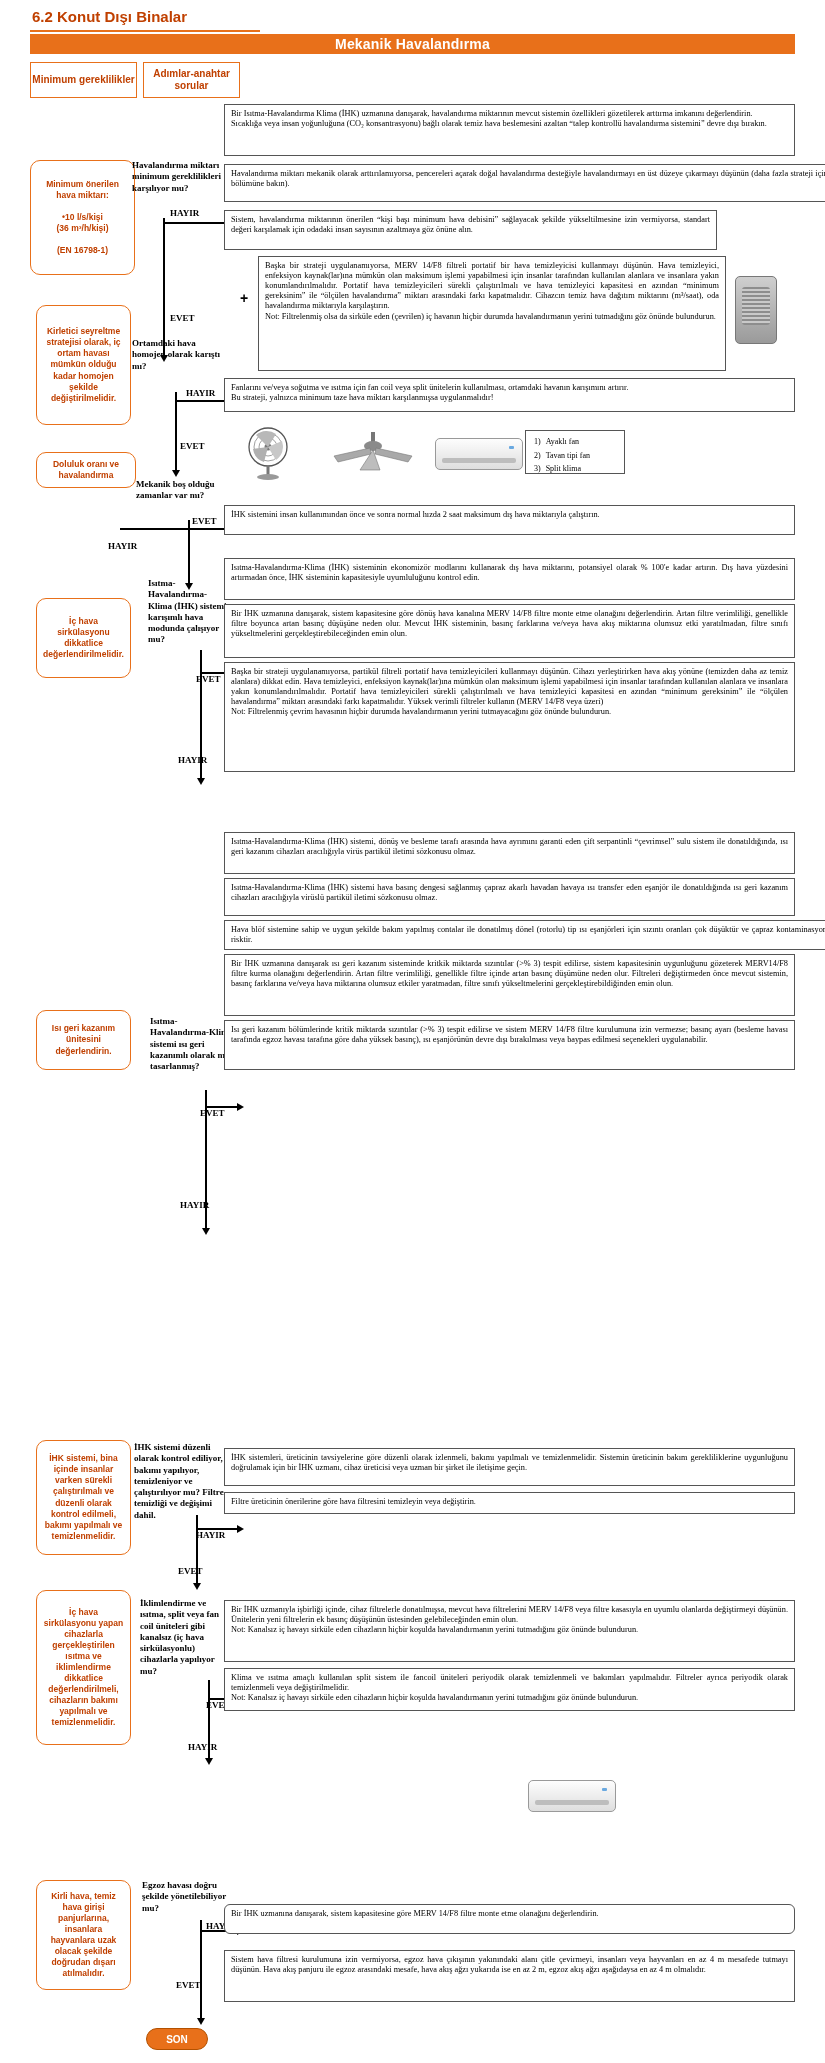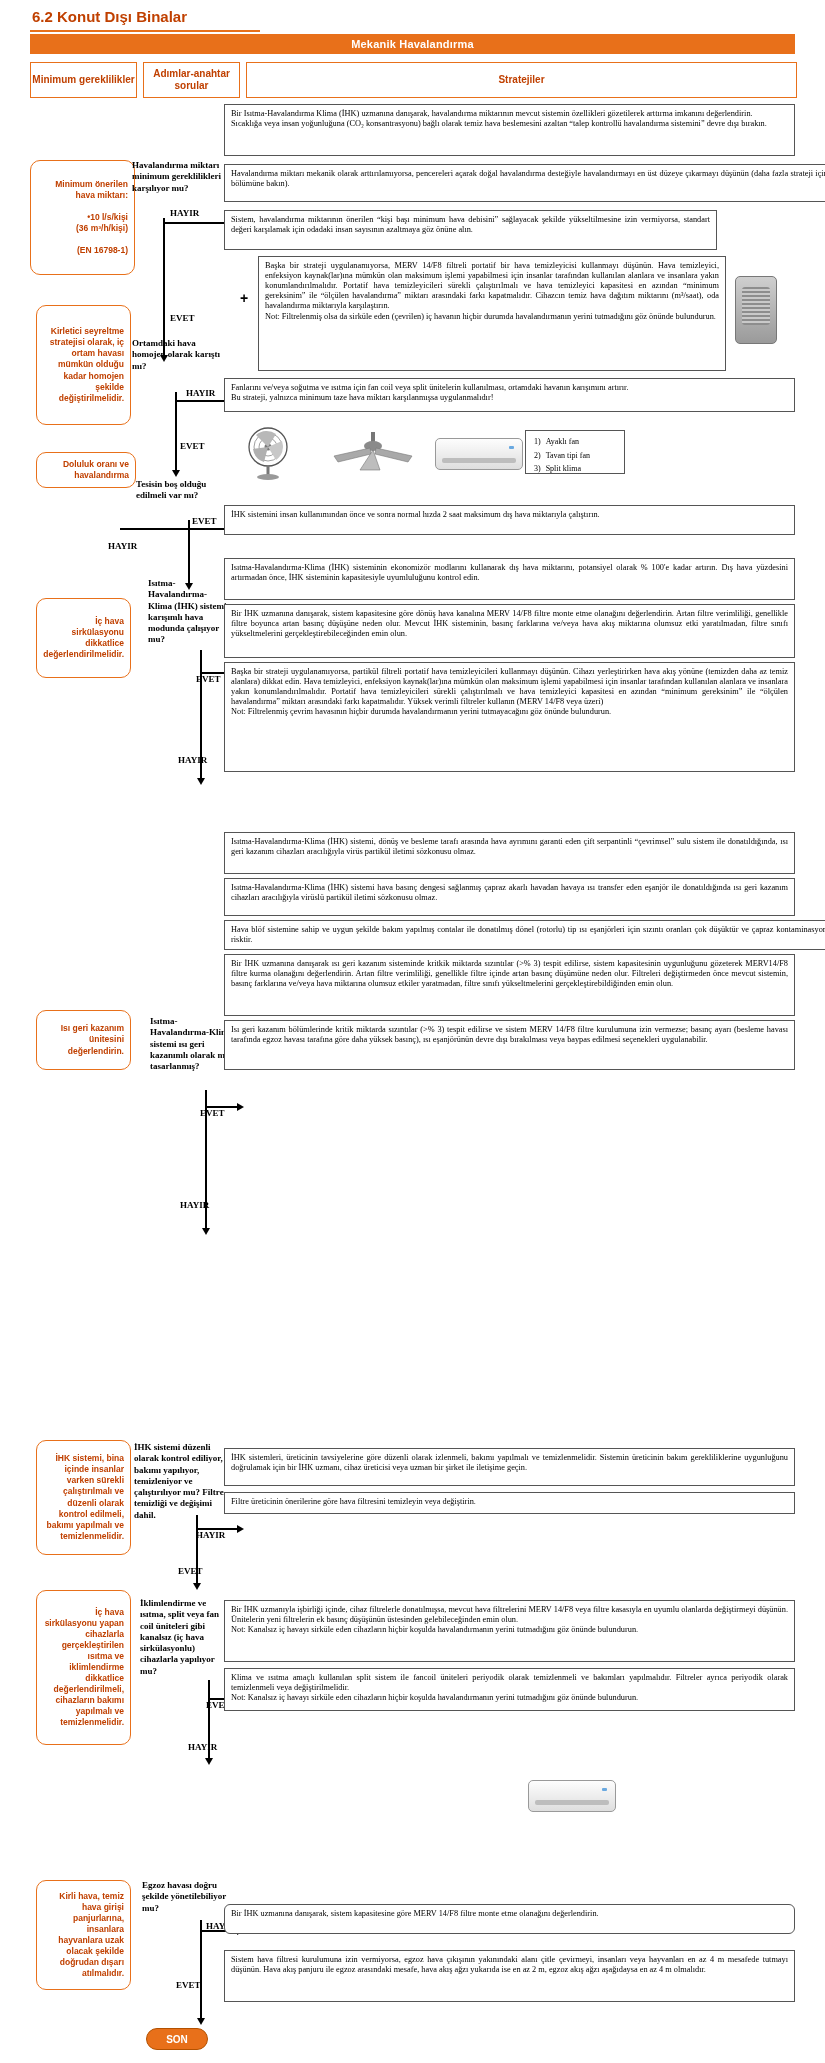--- a/index.html
+++ b/index.html
@@ -4,30 +4,30 @@
 <style>
   html,body{margin:0;padding:0;background:#ffffff;}
   body{width:825px;font-family:"Liberation Serif",serif;color:#000;}
   .page{position:relative;width:825px;height:2063px;overflow:hidden;}
 
   .title{position:absolute;left:32px;top:8px;font-family:"Liberation Sans",sans-serif;
          font-weight:bold;font-size:15px;color:#C04000;}
   .title-rule{position:absolute;left:30px;top:30px;width:230px;height:2px;background:#E8701A;}
 
   .banner{position:absolute;left:30px;top:34px;width:765px;height:20px;background:#E8701A;
-          color:#ffffff;font-family:"Liberation Sans",sans-serif;font-weight:bold;font-size:11px;
+          color:#ffffff;font-family:"Liberation Sans",sans-serif;font-weight:bold;font-size:14px;
           display:flex;align-items:center;justify-content:center;letter-spacing:.2px;}
 
   .hdr{position:absolute;border:1px solid #E8701A;background:#ffffff;color:#C04000;
        font-family:"Liberation Sans",sans-serif;font-weight:bold;font-size:10px;
        display:flex;align-items:center;justify-content:center;text-align:center;line-height:1.25;}
 
   .obox{position:absolute;border:1px solid #E8701A;background:#ffffff;border-radius:10px;
         color:#C04000;font-family:"Liberation Sans",sans-serif;font-weight:bold;font-size:8.5px;
-        text-align:right;line-height:1.3;padding:4px 6px;box-sizing:border-box;
+        text-align:center;line-height:1.3;padding:4px 6px;box-sizing:border-box;
         display:flex;align-items:center;justify-content:center;}
   .obox.left{justify-content:center;}
 
   .qbox{position:absolute;color:#000;font-family:"Liberation Serif",serif;font-weight:bold;
         font-size:9px;line-height:1.25;text-align:left;}
 
   .sbox{position:absolute;border:1px solid #555;background:#ffffff;box-sizing:border-box;
         padding:4px 6px;font-family:"Liberation Serif",serif;font-size:8.3px;line-height:1.22;
         text-align:justify;color:#000;}
 
@@ -65,39 +65,38 @@
 <body>
 
 <div class="page">
 
   <div class="title">6.2 Konut Dışı Binalar</div>
   <div class="title-rule"></div>
   <div class="banner">Mekanik Havalandırma</div>
 
   <div class="hdr" style="left:30px;top:62px;width:105px;height:34px;">Minimum gereklilikler</div>
   <div class="hdr" style="left:143px;top:62px;width:95px;height:34px;">Adımlar-anahtar sorular</div>
-  <div class="hdr" style="left:246px;top:62px;width:549px;height:34px;">Stratejiler</div>
 
   <div class="obox left" style="left:30px;top:160px;width:105px;height:115px;white-space:pre-line;">Minimum önerilen hava miktarı:
 
 •10 l/s/kişi
 (36 m³/h/kişi)
 
 (EN 16798-1)</div>
   <div class="obox left" style="left:36px;top:305px;width:95px;height:120px;">Kirletici seyreltme stratejisi olarak, iç ortam havası mümkün olduğu kadar homojen şekilde değiştirilmelidir.</div>
   <div class="obox left" style="left:36px;top:452px;width:100px;height:36px;">Doluluk oranı ve havalandırma</div>
   <div class="obox left" style="left:36px;top:598px;width:95px;height:80px;">İç hava sirkülasyonu dikkatlice değerlendirilmelidir.</div>
   <div class="obox left" style="left:36px;top:1010px;width:95px;height:60px;">Isı geri kazanım ünitesini değerlendirin.</div>
   <div class="obox left" style="left:36px;top:1440px;width:95px;height:115px;">İHK sistemi, bina içinde insanlar varken sürekli çalıştırılmalı ve düzenli olarak kontrol edilmeli, bakımı yapılmalı ve temizlenmelidir.</div>
   <div class="obox left" style="left:36px;top:1590px;width:95px;height:155px;">İç hava sirkülasyonu yapan cihazlarla gerçekleştirilen ısıtma ve iklimlendirme dikkatlice değerlendirilmeli, cihazların bakımı yapılmalı ve temizlenmelidir.</div>
   <div class="obox left" style="left:36px;top:1880px;width:95px;height:110px;">Kirli hava, temiz hava girişi panjurlarına, insanlara hayvanlara uzak olacak şekilde doğrudan dışarı atılmalıdır.</div>
 
   <div class="qbox" style="left:132px;top:160px;width:90px;">Havalandırma miktarı minimum gereklilikleri karşılıyor mu?</div>
   <div class="qbox" style="left:132px;top:338px;width:95px;">Ortamdaki hava homojen olarak karıştı mı?</div>
-  <div class="qbox" style="left:136px;top:479px;width:95px;">Tesisin boş olduğu edilmeli var mı?</div>
+  <div class="qbox" style="left:136px;top:479px;width:95px;">Mekanik boş olduğu zamanlar var mı?</div>
   <div class="qbox" style="left:148px;top:578px;width:82px;">Isıtma-Havalandırma-Klima (İHK) sistemi karışımlı hava modunda çalışıyor mu?</div>
   <div class="qbox" style="left:150px;top:1016px;width:85px;">Isıtma-Havalandırma-Klima  sistemi ısı geri kazanımlı olarak mı tasarlanmış?</div>
   <div class="qbox" style="left:140px;top:1598px;width:88px;">İklimlendirme ve ısıtma, split veya fan coil üniteleri gibi kanalsız (iç hava sirkülasyonlu) cihazlarla yapılıyor mu?</div>
   <div class="qbox" style="left:134px;top:1442px;width:98px;">İHK sistemi düzenli olarak kontrol ediliyor, bakımı yapılıyor, temizleniyor ve çalıştırılıyor mu? Filtre temizliği ve değişimi dahil.</div>
   <div class="qbox" style="left:142px;top:1880px;width:88px;">Egzoz havası doğru şekilde yönetilebiliyor mu?</div>
 
   <div class="vline" style="left:163px;top:218px;height:140px;"></div>
   <div class="hline" style="left:163px;top:222px;width:75px;"></div>
   <div class="arrow-r" style="left:238px;top:219px;"></div>
   <div class="lbl" style="left:170px;top:208px;">HAYIR</div>

